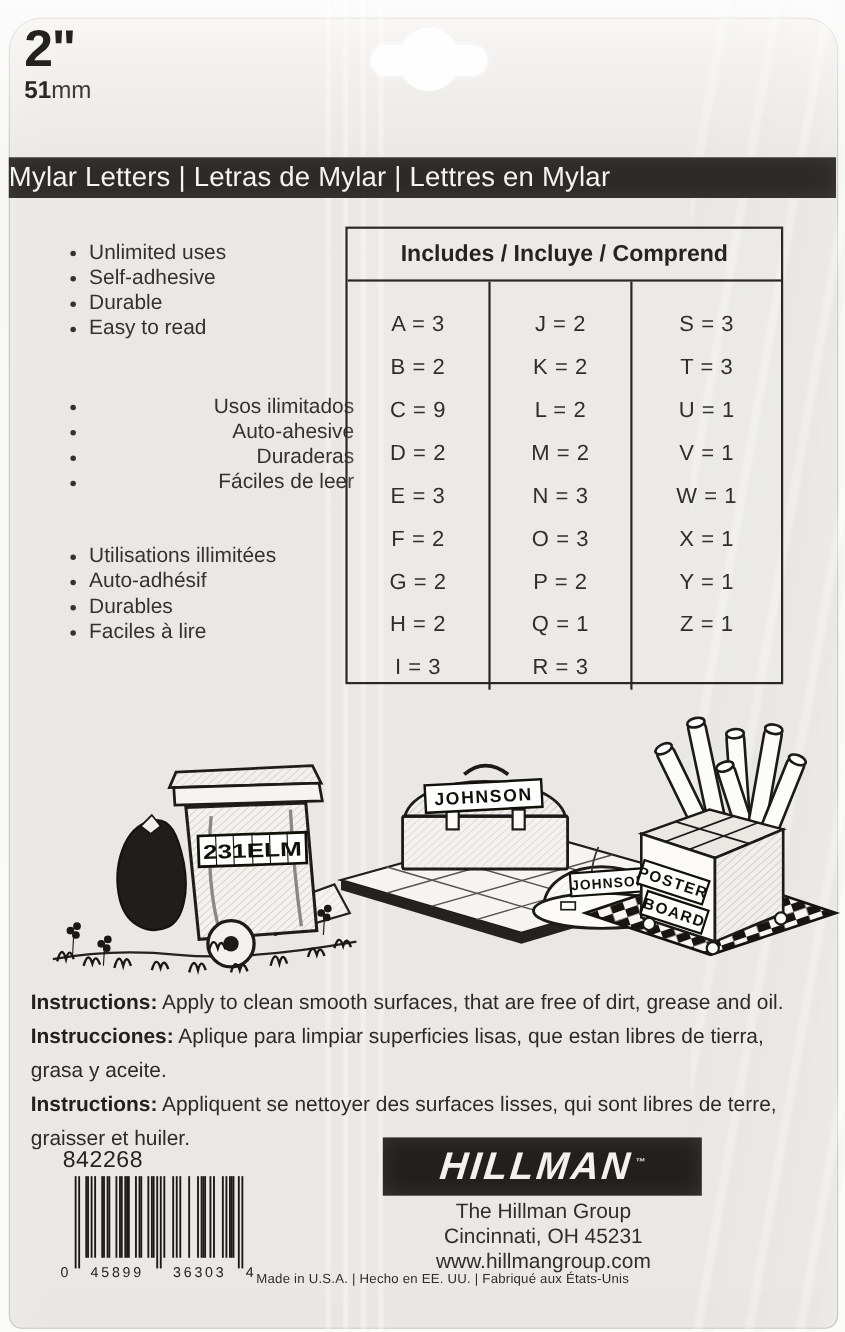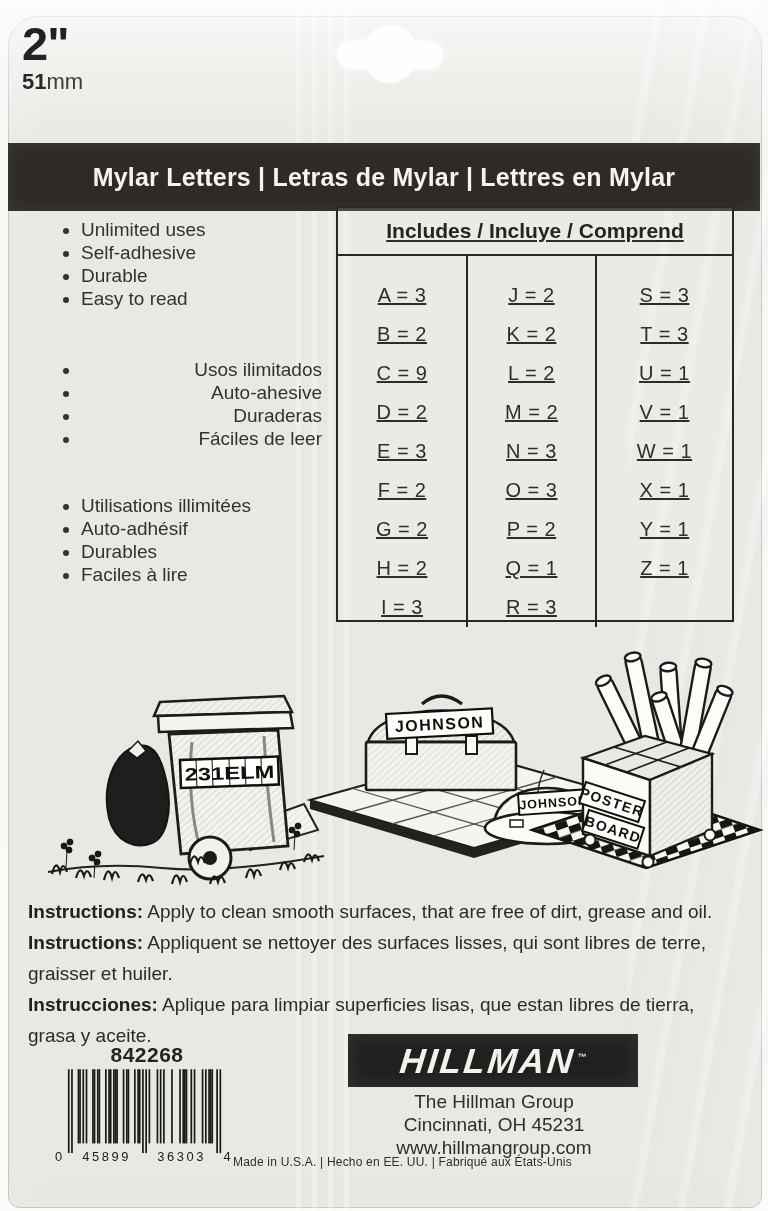--- a/index.html
+++ b/index.html
@@ -25,52 +25,52 @@
         border-radius:14px;box-shadow:0 0 6px rgba(255,255,255,.9);}
   .hang-hole::before{content:"";position:absolute;left:25px;top:-16px;width:56px;height:58px;
         background:#fefefe;border-radius:50%;}
   
   .size-block{position:absolute;left:22px;top:20px;}
   .size-in{font-size:47px;font-weight:bold;letter-spacing:-1px;color:#242220;line-height:1.0;}
   .size-mm{font-size:22px;color:#2a2826;margin-top:2px;}
   .size-mm .v{font-weight:bold;}
   .size-mm .u{font-weight:normal;color:#3c3a38;}
   
-  .banner{position:absolute;left:8px;top:143px;width:752px;height:68px;
-        display:flex;align-items:center;justify-content:center;
-        color:#f4f3f0;font-size:25px;font-weight:bold;letter-spacing:.2px;
+  .banner{position:absolute;left:8px;top:143px;width:752px;height:37px;
+        display:flex;align-items:center;
+        color:#f4f3f0;font-size:25px;font-weight:normal;letter-spacing:.2px;
         box-shadow:inset 0 0 18px rgba(255,255,255,.08);}
   
   .features{position:absolute;left:57px;top:219px;width:265px;}
   .features ul{margin:0;padding:0 0 0 24px;font-size:19px;line-height:22px;color:#343230;}
   .features ul li{margin:0 0 1px 0;}
   .features ul.grp2{margin-top:49px;text-align:right;}
   .features ul.grp3{margin-top:45px;}
   
-  .inc-table{position:absolute;left:336px;top:206px;width:394px;height:412px;
-        border:2px solid #2a2826;background:rgba(255,255,255,.12);text-decoration:underline;}
+  .inc-table{position:absolute;left:314px;top:206px;width:394px;height:412px;
+        border:2px solid #2a2826;background:rgba(255,255,255,.12);}
   .inc-head{height:46px;border-bottom:2px solid #2a2826;display:flex;align-items:center;justify-content:center;
         font-size:21px;font-weight:bold;color:#262422;}
   .inc-body{display:grid;grid-template-columns:130px 129px 1fr;height:362px;}
   .inc-col{padding-top:20px;}
   .inc-col.c1,.inc-col.c2{border-right:2px solid #2a2826;}
   .inc-cell{height:39px;display:flex;align-items:center;justify-content:center;
         font-size:20px;color:#302e2c;letter-spacing:.5px;}
   
   .illos{position:absolute;left:0;top:636px;width:768px;height:262px;}
   .illos svg{position:absolute;}
   .illo-trash{left:42px;top:14px;}
   .illo-lunch{left:298px;top:42px;}
   .illo-poster{left:528px;top:0px;}
   
   .instr{position:absolute;left:28px;top:896px;width:718px;font-size:19px;line-height:31px;color:#2d2b29;}
   .instr b{font-weight:bold;color:#232120;}
   
-  .sku{position:absolute;left:57px;top:1043px;width:180px;text-align:center;
-       font-size:21px;font-weight:bold;letter-spacing:.5px;color:#262422;}
+  .sku{position:absolute;left:57px;top:1043px;width:180px;text-align:left;
+       font-size:21px;font-weight:normal;letter-spacing:.5px;color:#262422;}
   .barcode{position:absolute;left:55px;top:1069px;}
   .brand-bar{position:absolute;left:348px;top:1034px;width:290px;height:53px;
        display:flex;align-items:center;justify-content:center;
        box-shadow:inset 0 0 20px rgba(255,255,255,.10);}
   .brand-text{color:#f2f1ee;font-size:35px;font-weight:bold;font-style:italic;
        letter-spacing:2.5px;transform:skewX(-6deg);line-height:1;}
   .brand-tm{color:#e9e8e5;font-size:9px;font-weight:bold;vertical-align:super;margin-left:2px;letter-spacing:0;}
   .company{position:absolute;left:352px;top:1090px;width:284px;text-align:center;
        font-size:19px;line-height:23px;color:#302e2c;}
   .made-in{position:absolute;left:233px;top:1155px;width:500px;
@@ -324,22 +324,22 @@
       <g fill="#fcfcf9" stroke="#1b1a18" stroke-width="2">
         <circle cx="62" cy="204" r="5.5"></circle>
           <circle cx="120" cy="226" r="5.5"></circle>
           <circle cx="182" cy="199" r="5.5"></circle>
       </g>
     </svg>
   </div>
 
   <div class="instr">
     <div><b>Instructions:</b><span> Apply to clean smooth surfaces, that are free of dirt, grease and oil.</span></div>
+    <div><b>Instrucciones:</b><span> Aplique para limpiar superficies lisas, que estan libres de tierra, grasa y aceite.</span></div>
     <div><b>Instructions:</b><span> Appliquent se nettoyer des surfaces lisses, qui sont libres de terre, graisser et huiler.</span></div>
-    <div><b>Instrucciones:</b><span> Aplique para limpiar superficies lisas, que estan libres de tierra, grasa y aceite.</span></div>
   </div>
 
   <div class="sku">842268</div>
 
   <svg class="barcode" id="barcode-svg" width="179" height="94" viewBox="-8 0 111 58">
       <rect x="0" y="0" width="1.05" height="52" fill="#1b1a18"></rect>
       <rect x="2" y="0" width="1.05" height="52" fill="#1b1a18"></rect>
       <rect x="6" y="0" width="1.05" height="46" fill="#1b1a18"></rect>
       <rect x="7" y="0" width="1.05" height="46" fill="#1b1a18"></rect>
       <rect x="9" y="0" width="1.05" height="46" fill="#1b1a18"></rect>

